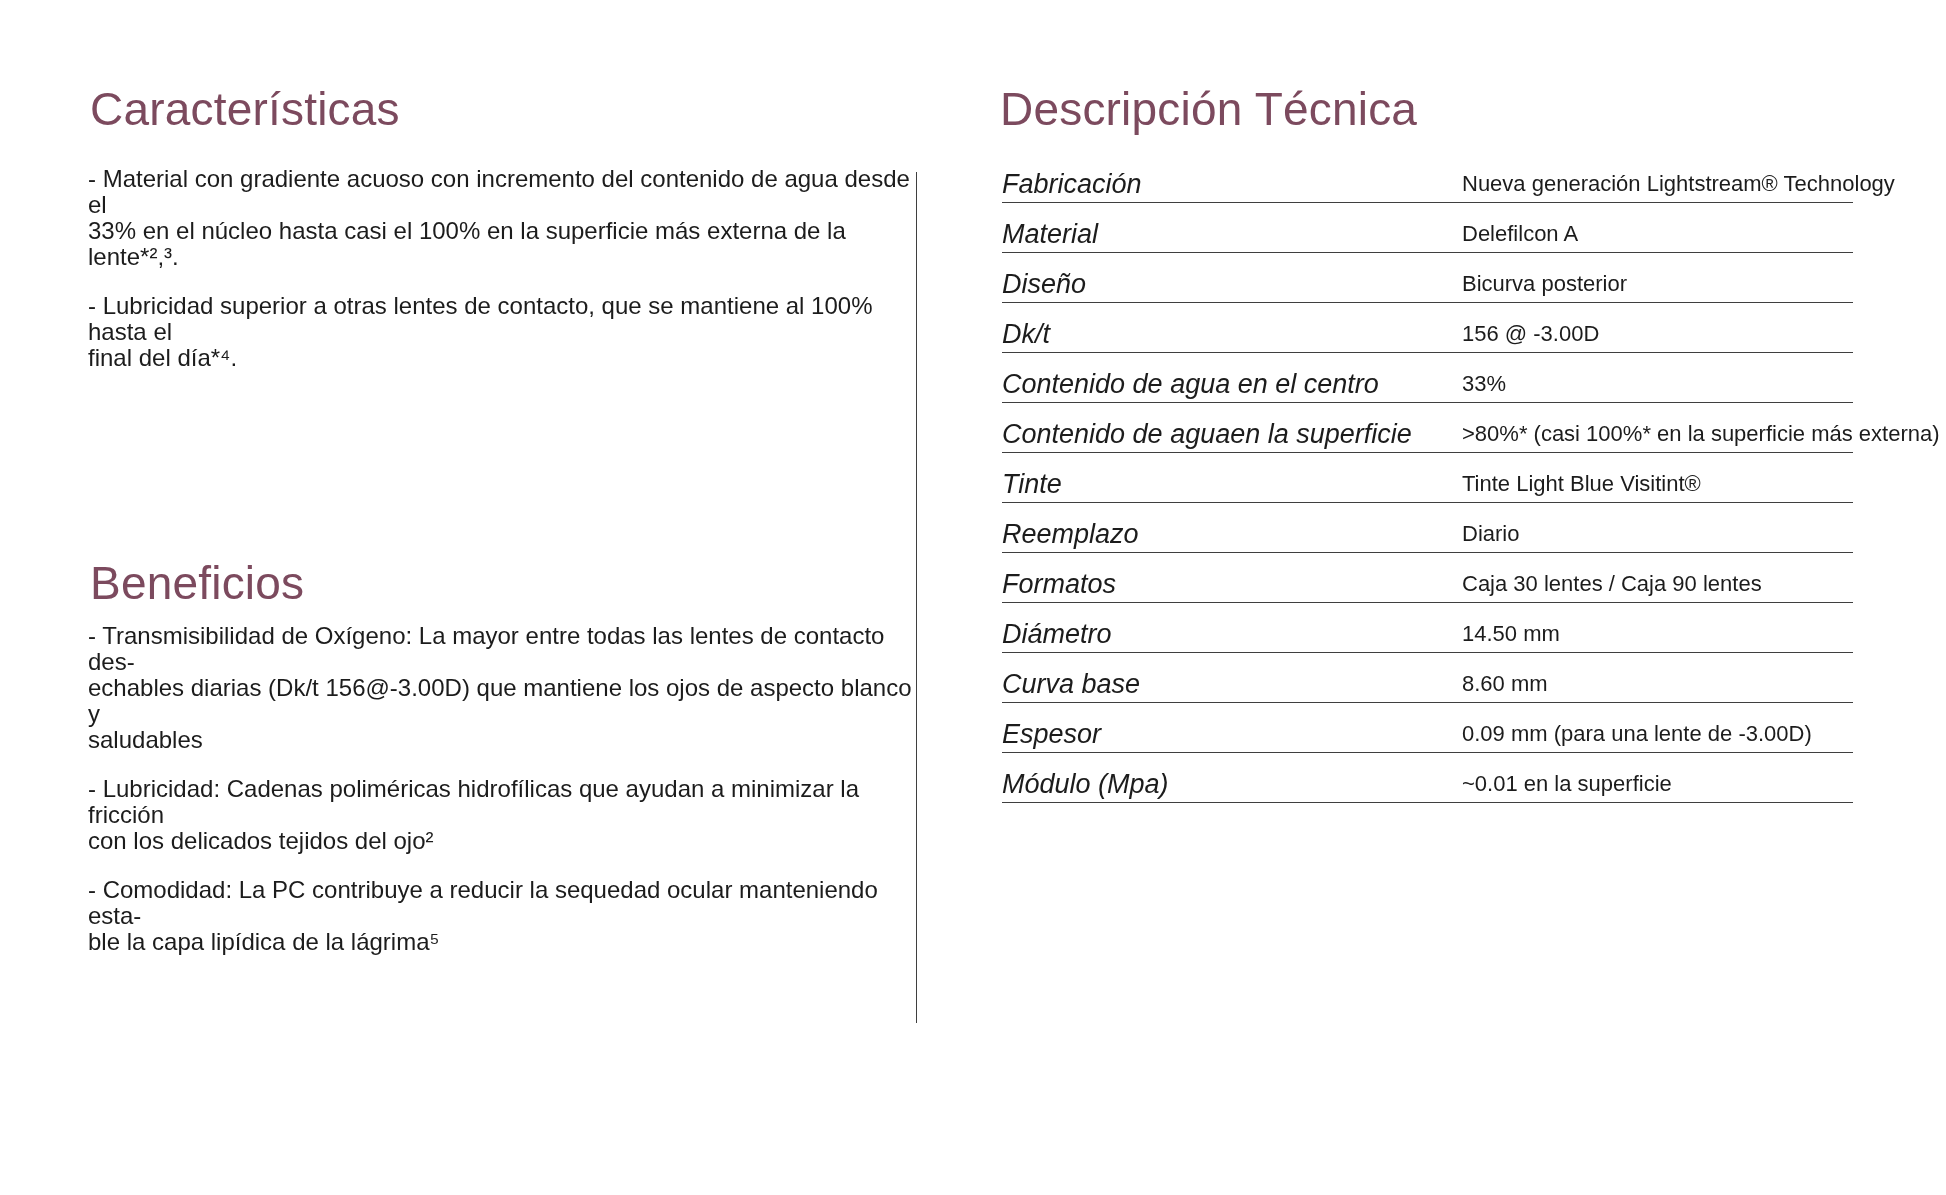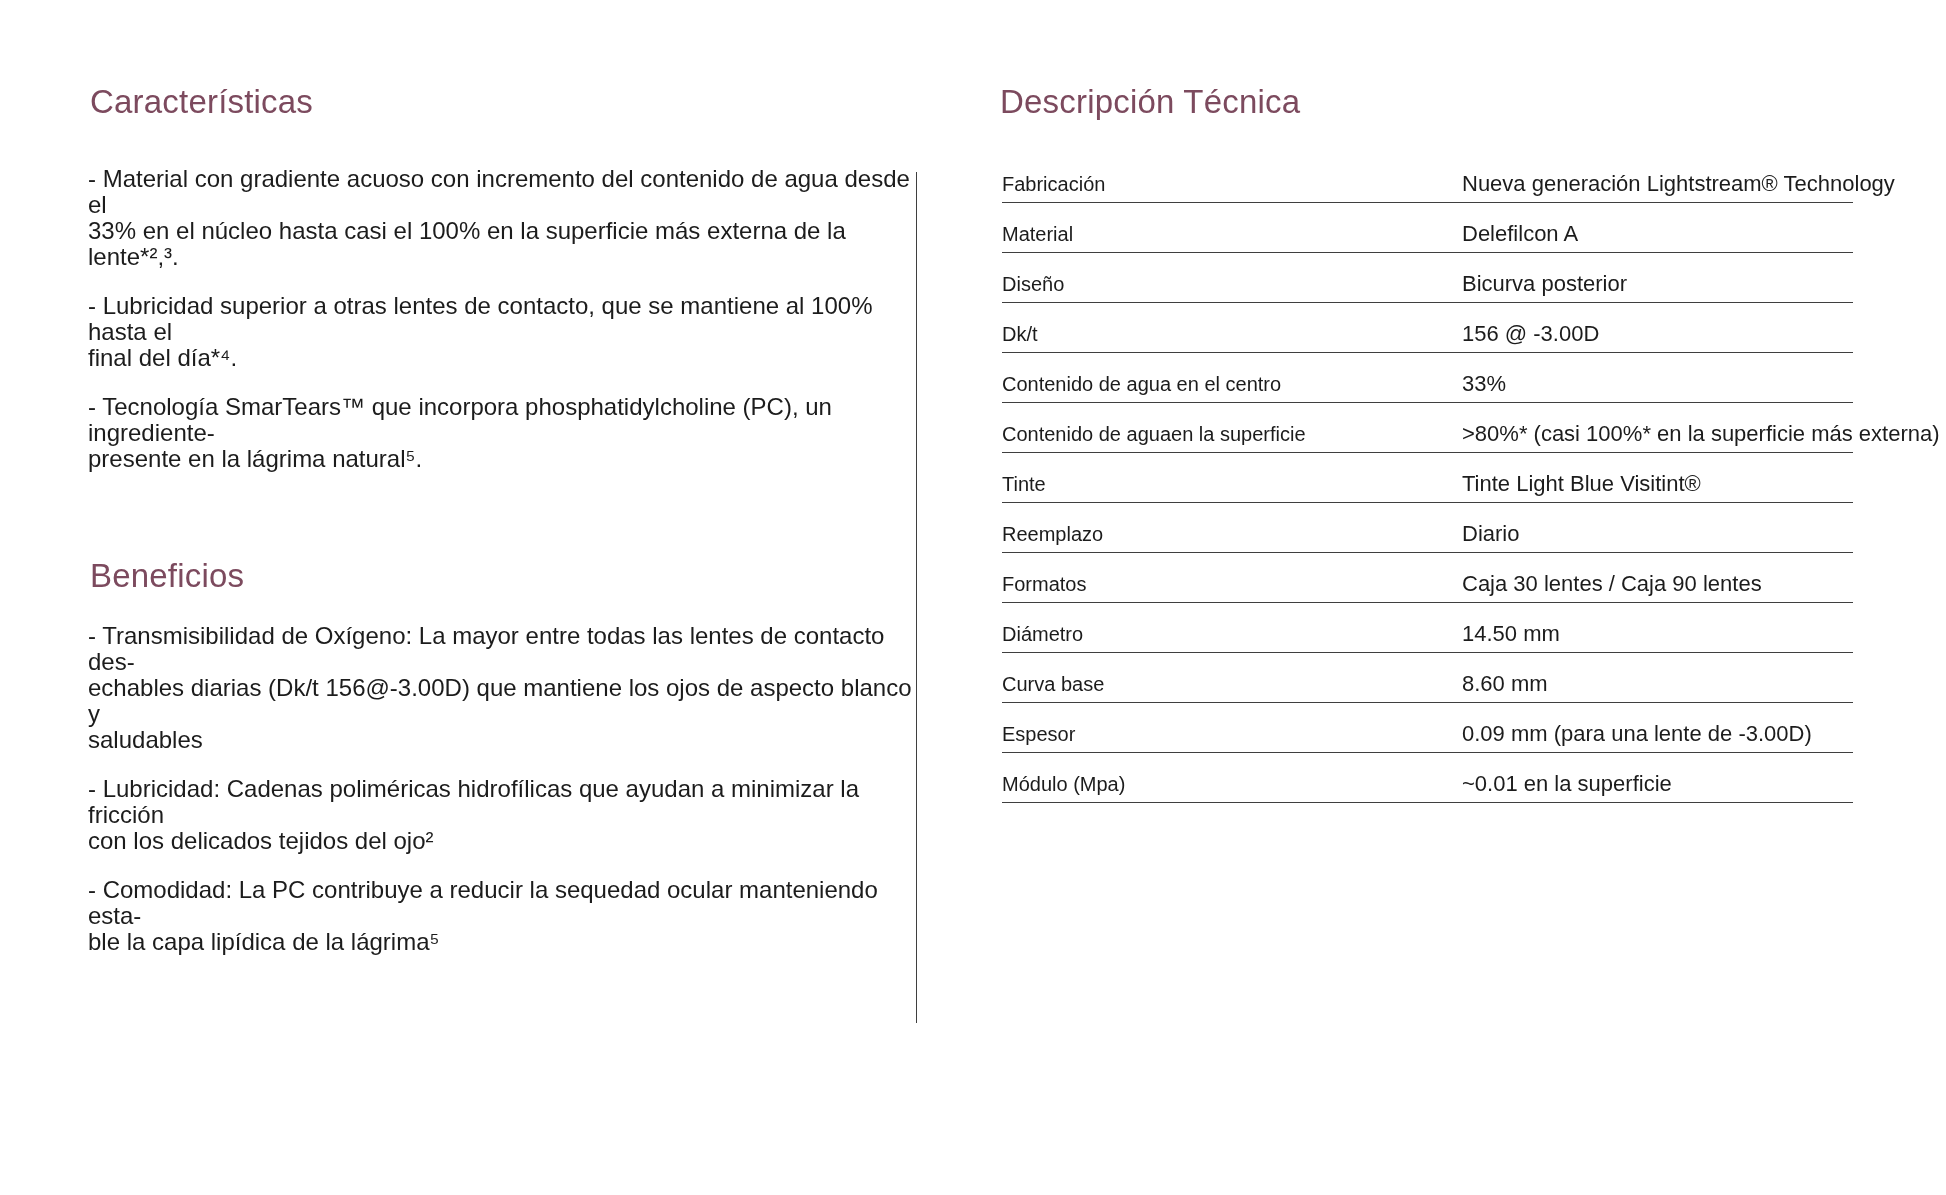--- a/index.html
+++ b/index.html
@@ -16,21 +16,21 @@
   .page{
     position:relative;
     width:1946px;
     height:1195px;
     background:var(--bg);
     overflow:hidden;
   }
   .section-title{
     position:absolute;
     margin:0;
-    font-size:33px;
+    font-size:46px;
     font-weight:400;
     line-height:1.2;
     letter-spacing:0.2px;
     color:var(--accent);
     white-space:nowrap;
   }
   #title-caracteristicas{ left:90px;  top:82px;  }
   #title-beneficios{      left:90px;  top:556px;text-align:right; }
   #title-descripcion{     left:1000px;top:82px;  }
 
@@ -67,24 +67,25 @@
     position:relative;
     width:851px;
     height:50px;
     box-sizing:border-box;
     border-bottom:1px solid var(--rule);
   }
   .spec-label{
     position:absolute;
     left:0;
     bottom:7px;
-    font-size:20px;
+    font-size:27px;
     line-height:22px;
     color:var(--ink);
     white-space:nowrap;
+    font-style:italic;
   }
   .spec-value{
     position:absolute;
     left:460px;
     bottom:7px;
     font-size:22px;
     line-height:22px;
     color:var(--ink);
     white-space:nowrap;
     margin-top:24px;
@@ -98,22 +99,20 @@
   <h1 class="section-title" id="title-caracteristicas">Características</h1>
 
   <div class="paragraphs" id="paragraphs-caracteristicas">
 
       <p class="para">- Material con gradiente acuoso con incremento del contenido de agua desde el
 33% en el núcleo hasta casi el 100% en la superficie más externa de la lente*²,³.</p>
 
       <p class="para">- Lubricidad superior a otras lentes de contacto, que se mantiene al 100% hasta el
 final del día*⁴.</p>
 
-      <p class="para">- Tecnología SmarTears™ que incorpora phosphatidylcholine (PC), un ingrediente-
-presente en la lágrima natural⁵.</p>
     </div>
 
   <h1 class="section-title" id="title-beneficios">Beneficios</h1>
 
   <div class="paragraphs" id="paragraphs-beneficios">
 
       <p class="para">- Transmisibilidad de Oxígeno: La mayor entre todas las lentes de contacto des-
 echables diarias (Dk/t 156@-3.00D) que mantiene los ojos de aspecto blanco y
 saludables</p>
 

